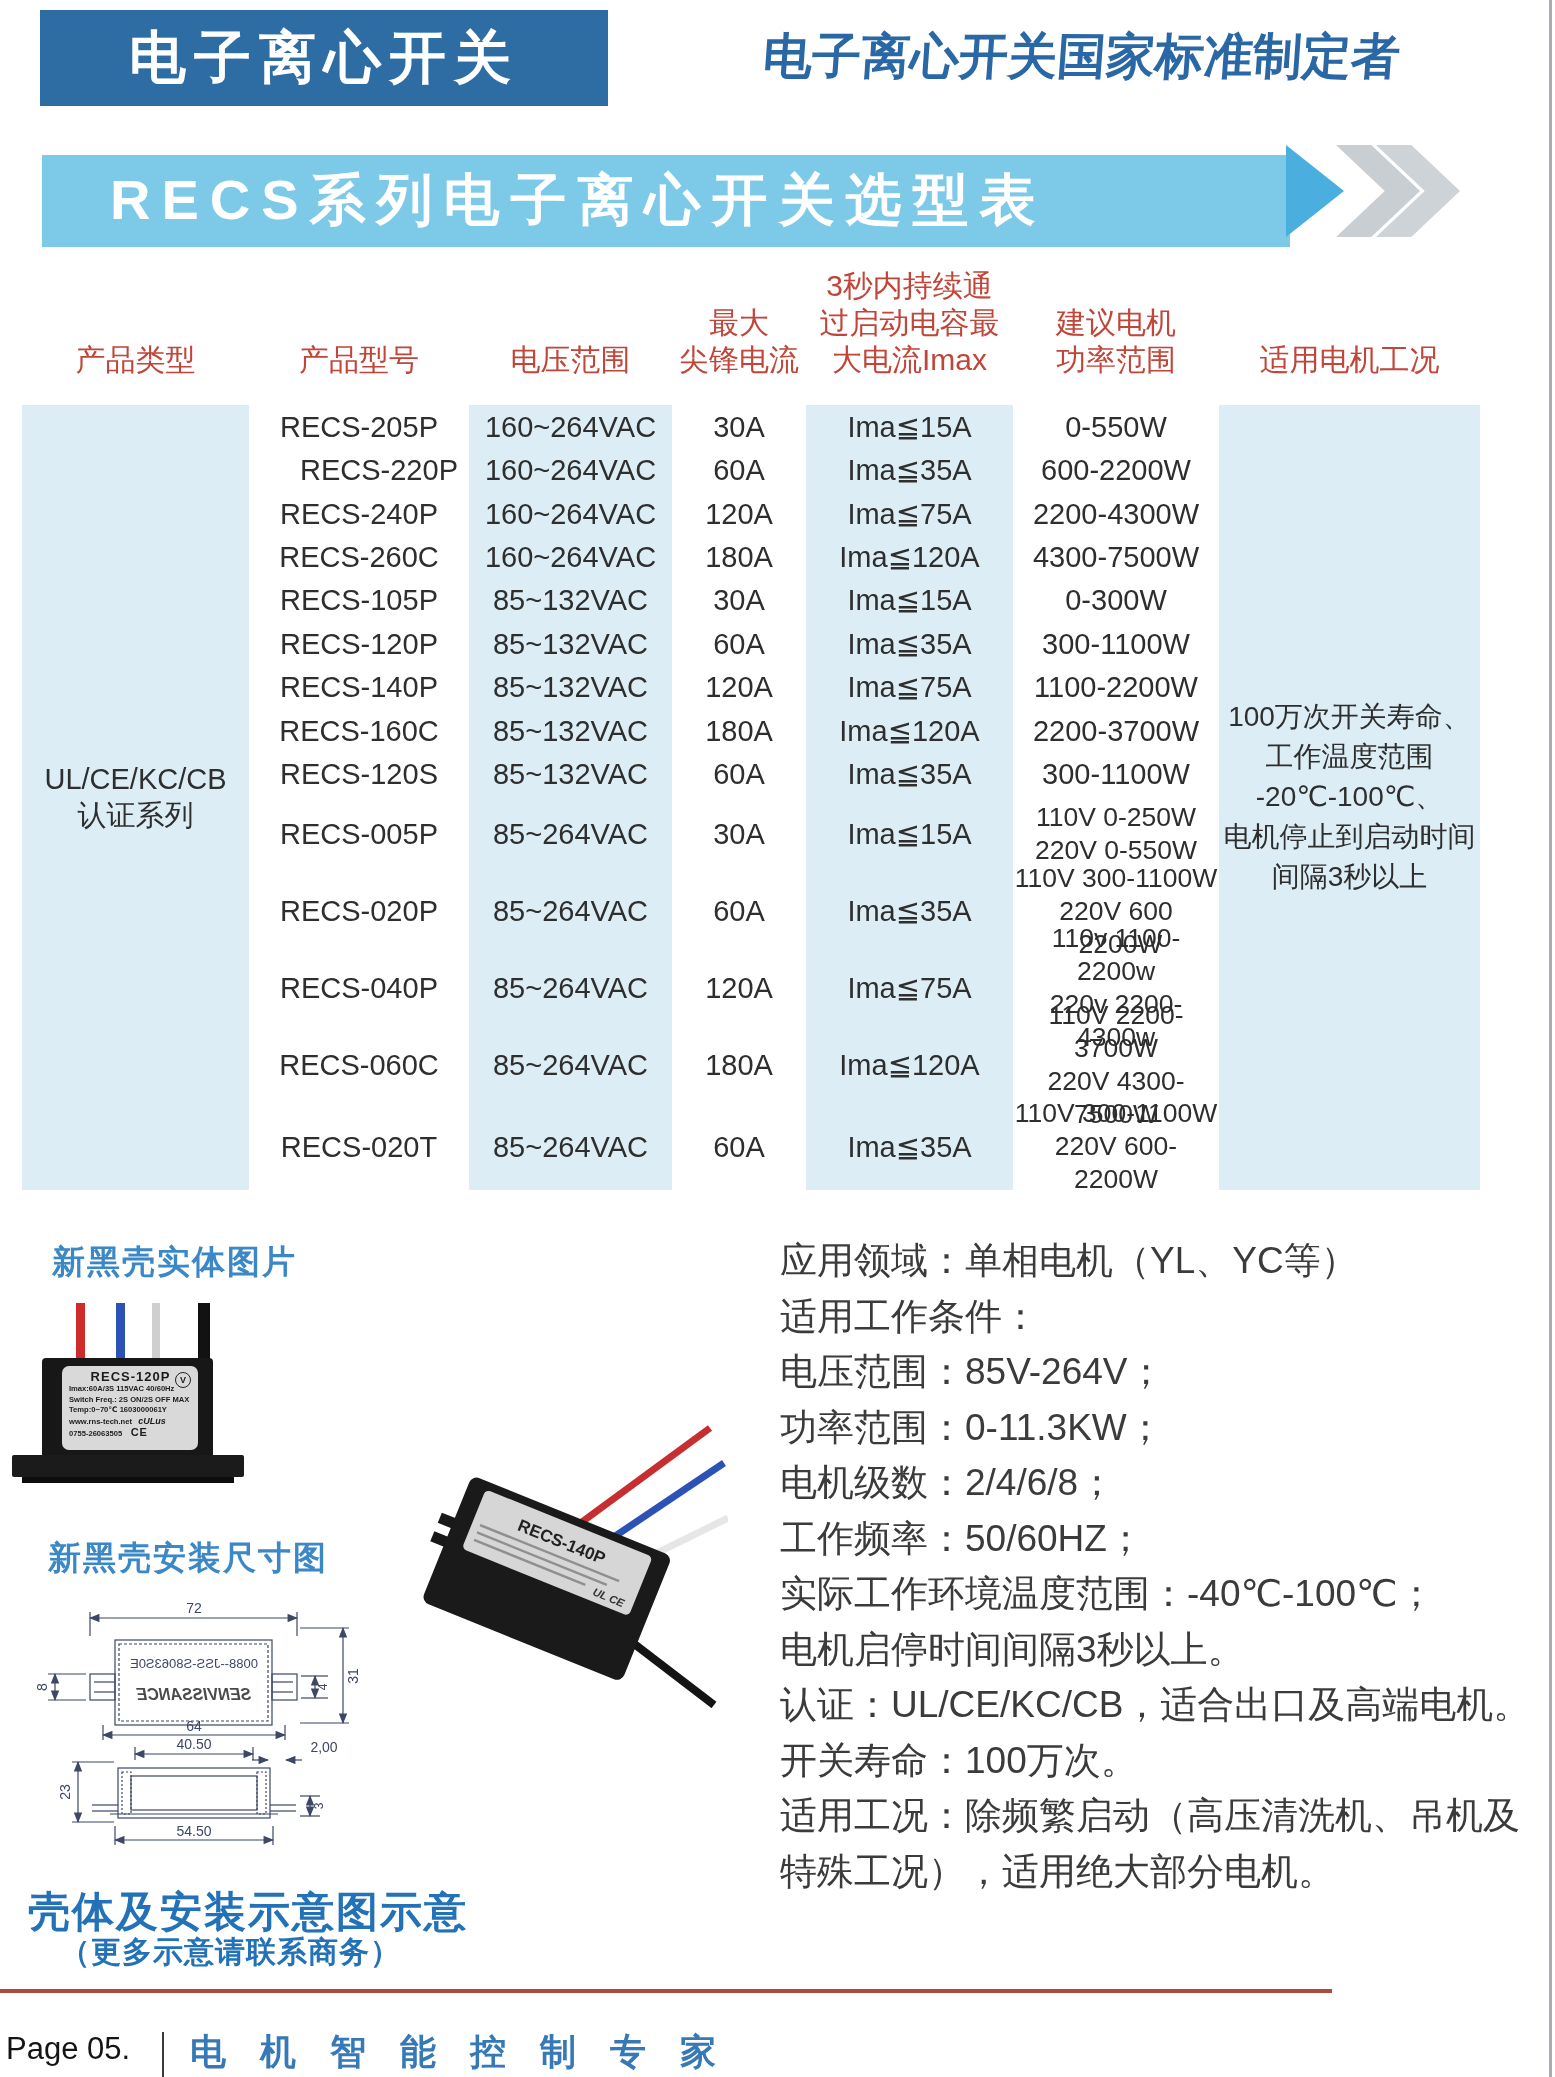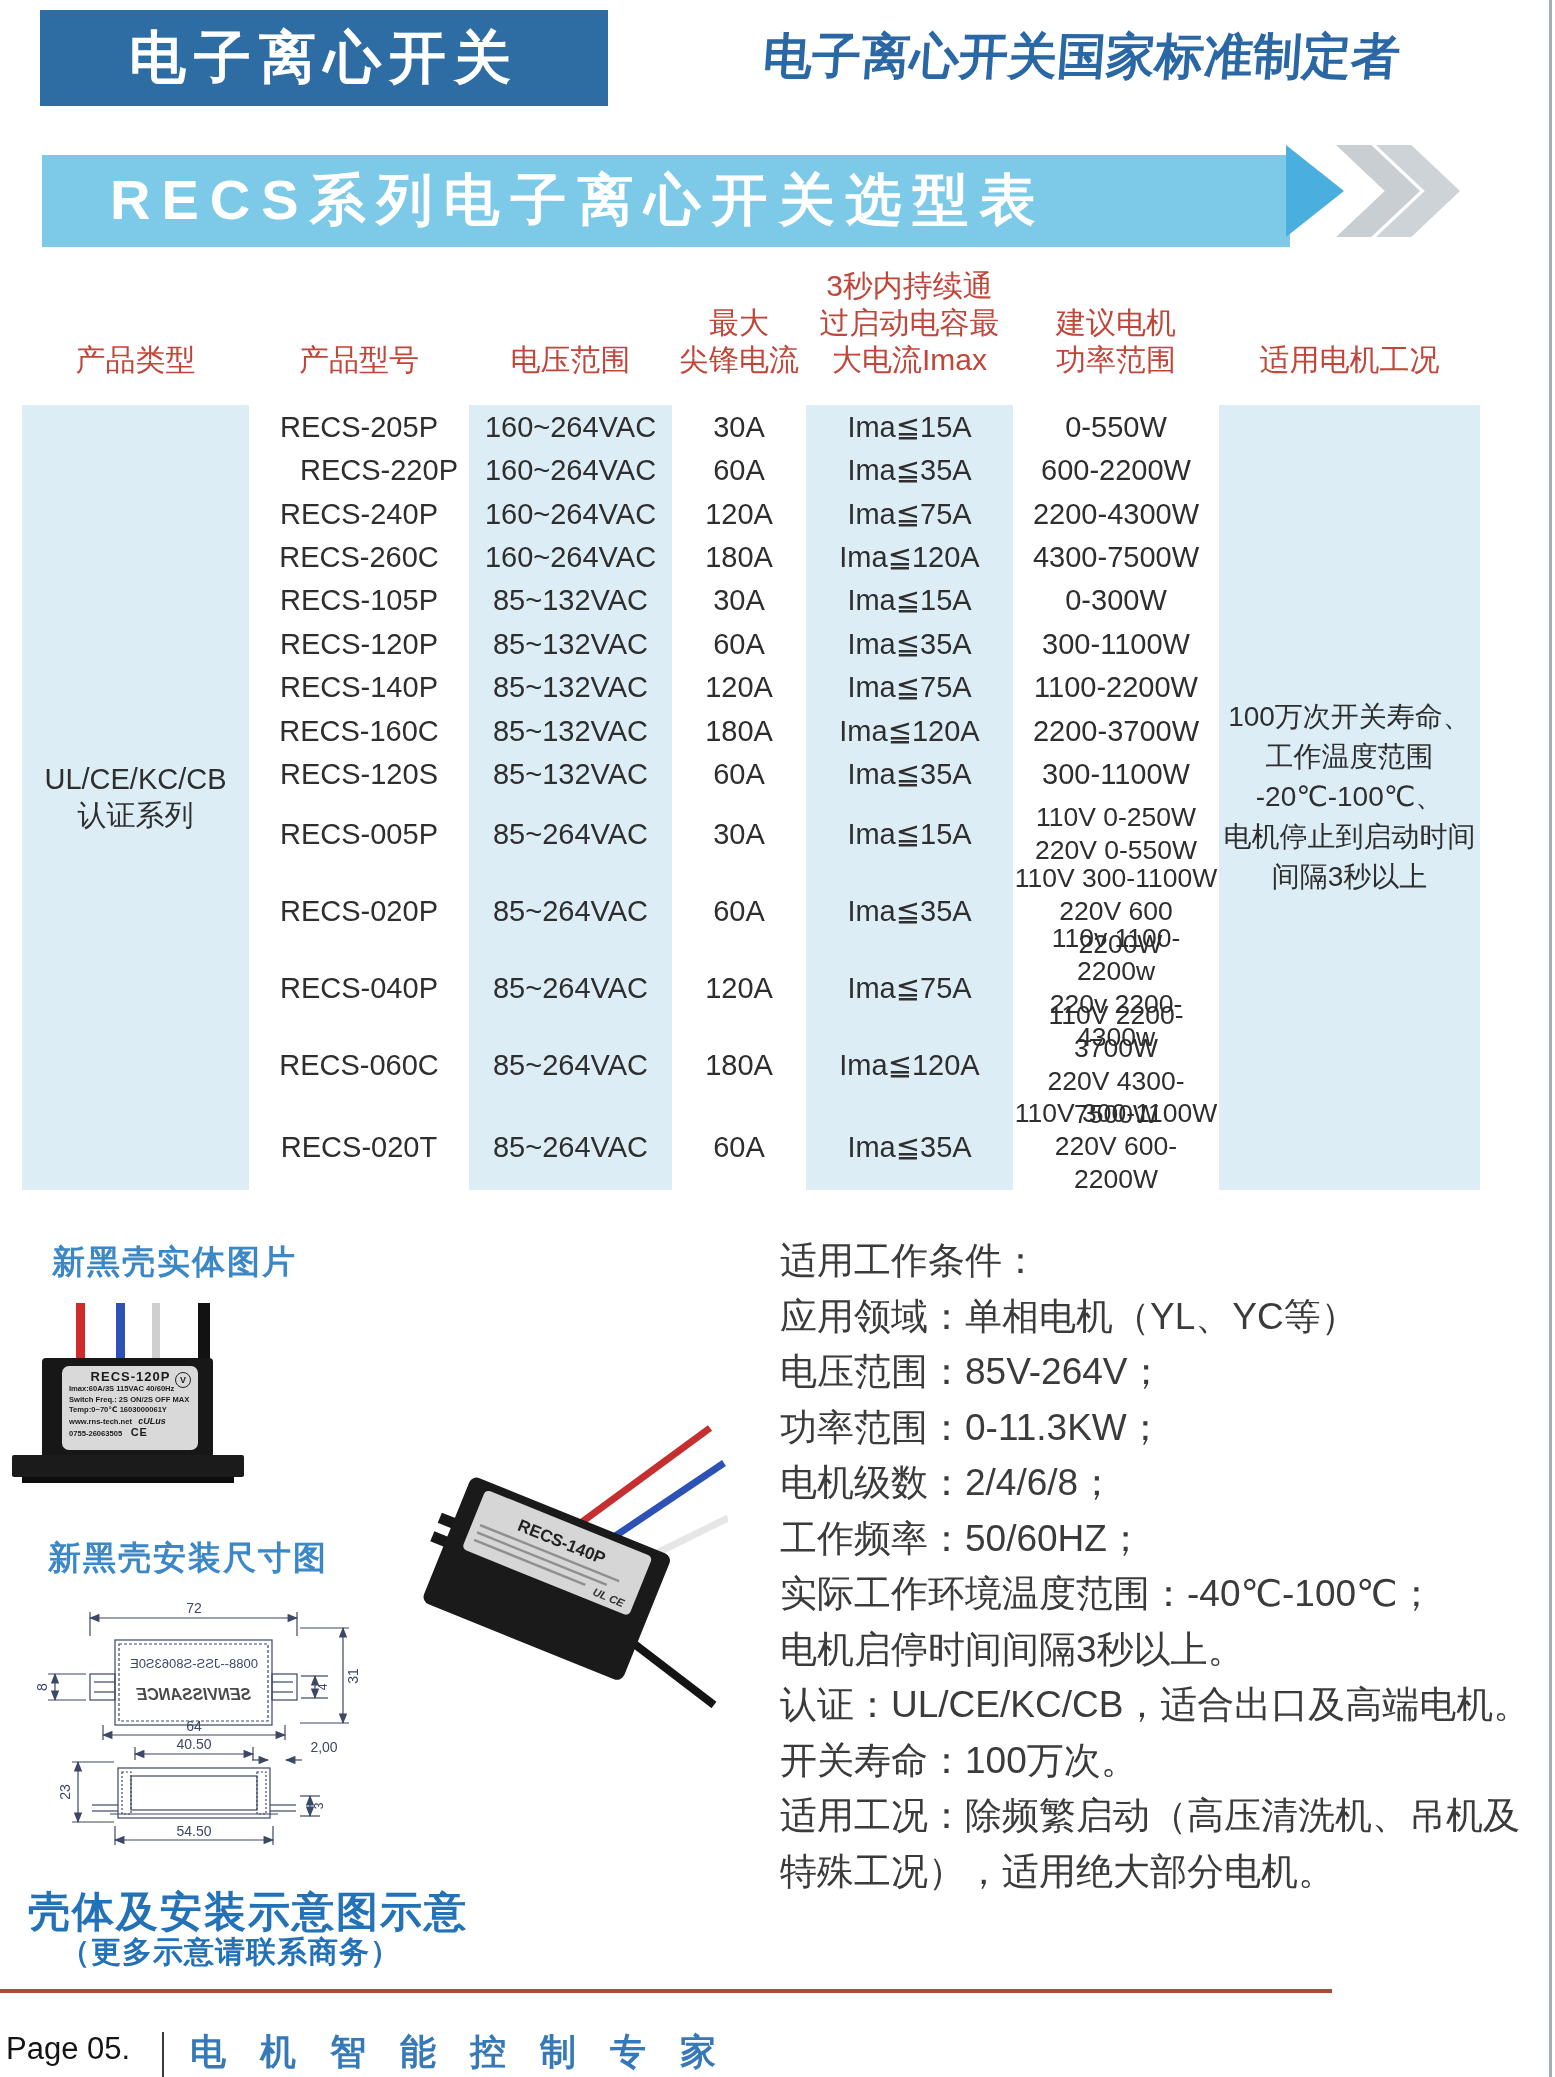--- a/index.html
+++ b/index.html
@@ -293,22 +293,22 @@
       <text transform="translate(305,214) rotate(-90)" text-anchor="middle" stroke="none" fill="#3d4766" font-size="12">3</text>
 
       <line x1="97" y1="234" x2="97" y2="253"></line>
         <line x1="255" y1="234" x2="255" y2="253"></line>
       <line x1="97" y1="248" x2="255" y2="248" marker-start="url(#arw)" marker-end="url(#arw)"></line>
       <text x="176" y="244" text-anchor="middle" stroke="none" fill="#3d4766">54.50</text>
     </g>
   </svg>
 
   <div class="abs" id="specs">
+      <div class="spec-line">应用领域：单相电机（YL、YC等）</div>
       <div class="spec-line">适用工作条件：</div>
-      <div class="spec-line">应用领域：单相电机（YL、YC等）</div>
       <div class="spec-line">电压范围：85V-264V；</div>
       <div class="spec-line">功率范围：0-11.3KW；</div>
       <div class="spec-line">电机级数：2/4/6/8；</div>
       <div class="spec-line">工作频率：50/60HZ；</div>
       <div class="spec-line">实际工作环境温度范围：-40℃-100℃；</div>
       <div class="spec-line">电机启停时间间隔3秒以上。</div>
       <div class="spec-line">认证：UL/CE/KC/CB，适合出口及高端电机。</div>
       <div class="spec-line">开关寿命：100万次。</div>
       <div class="spec-line">适用工况：除频繁启动（高压清洗机、吊机及</div>
       <div class="spec-line">特殊工况），适用绝大部分电机。</div>

